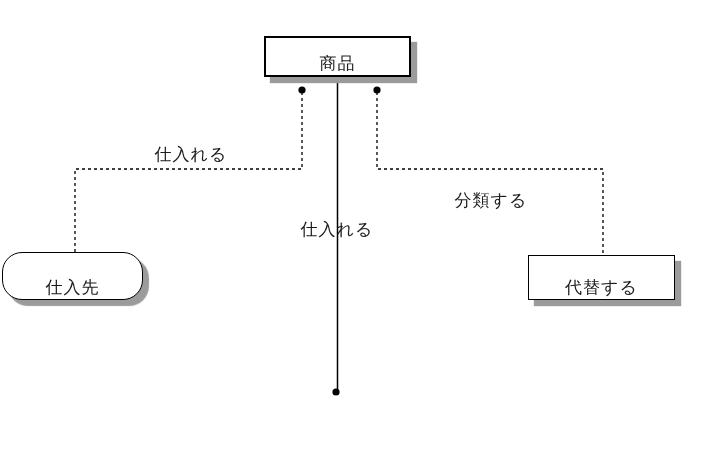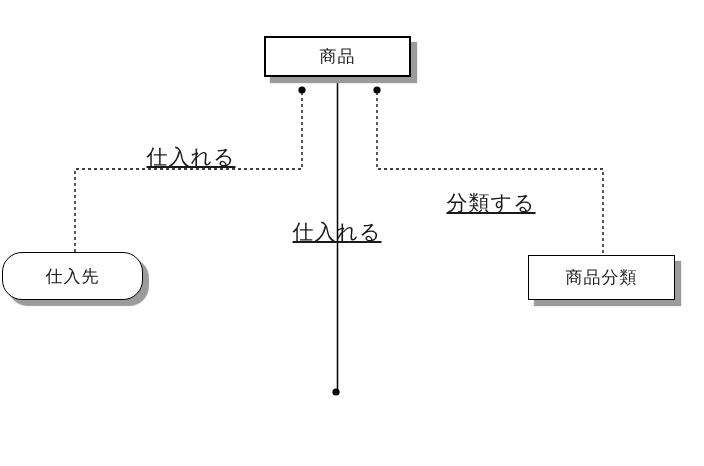--- a/index.html
+++ b/index.html
@@ -21,42 +21,41 @@
     top: 0;
     width: 704px;
     height: 466px;
   }
   .entity {
     position: absolute;
     background: #ffffff;
     border: 1px solid #000000;
     box-shadow: 6px 6px 1px #9b9b9b;
     display: flex;
-    align-items: center;
+    align-items: flex-end;
     justify-content: center;
     font-size: 17px;
     color: #1a1a1a;
     letter-spacing: 1px;
     box-sizing: border-box;
   }
   .entity.rect-strong {
     border-width: 2px;
   }
   .entity.rounded {
     border-radius: 20px;
   }
   .rel-label {
     position: absolute;
     transform: translate(-50%, 0);
-    font-size: 21px;
+    font-size: 17px;
     color: #1a1a1a;
     letter-spacing: 1px;
     white-space: nowrap;
     line-height: 1;
-    text-decoration: underline;
   }
   
   #box-product    { left: 264px; top: 36px;  width: 147px; height: 41px; }
   #box-supplier   { left: 2px;   top: 252px; width: 141px; height: 48px; }
   #box-category   { left: 528px; top: 255px; width: 147px; height: 45px; }
   #box-substitute { left: 255px; top: 399px; width: 147px; height: 39px; }
 
   #label-purchase   { left: 191px; top: 146px; }
   #label-classify   { left: 491px; top: 146px; margin-top: 46px; }
   #label-substitute { left: 337px; top: 221px; }
@@ -81,21 +80,21 @@
 
   <div id="box-product" class="entity rect-strong">
     <span>商品</span>
   </div>
 
   <div id="box-supplier" class="entity rounded">
     <span>仕入先</span>
   </div>
 
   <div id="box-category" class="entity">
-    <span>商品分類</span>
+    <span>代替する</span>
   </div>
 
 
   <div id="label-purchase" class="rel-label">仕入れる</div>
 
   <div id="label-classify" class="rel-label">分類する</div>
 
   <div id="label-substitute" class="rel-label">仕入れる</div>
 
 </div>

